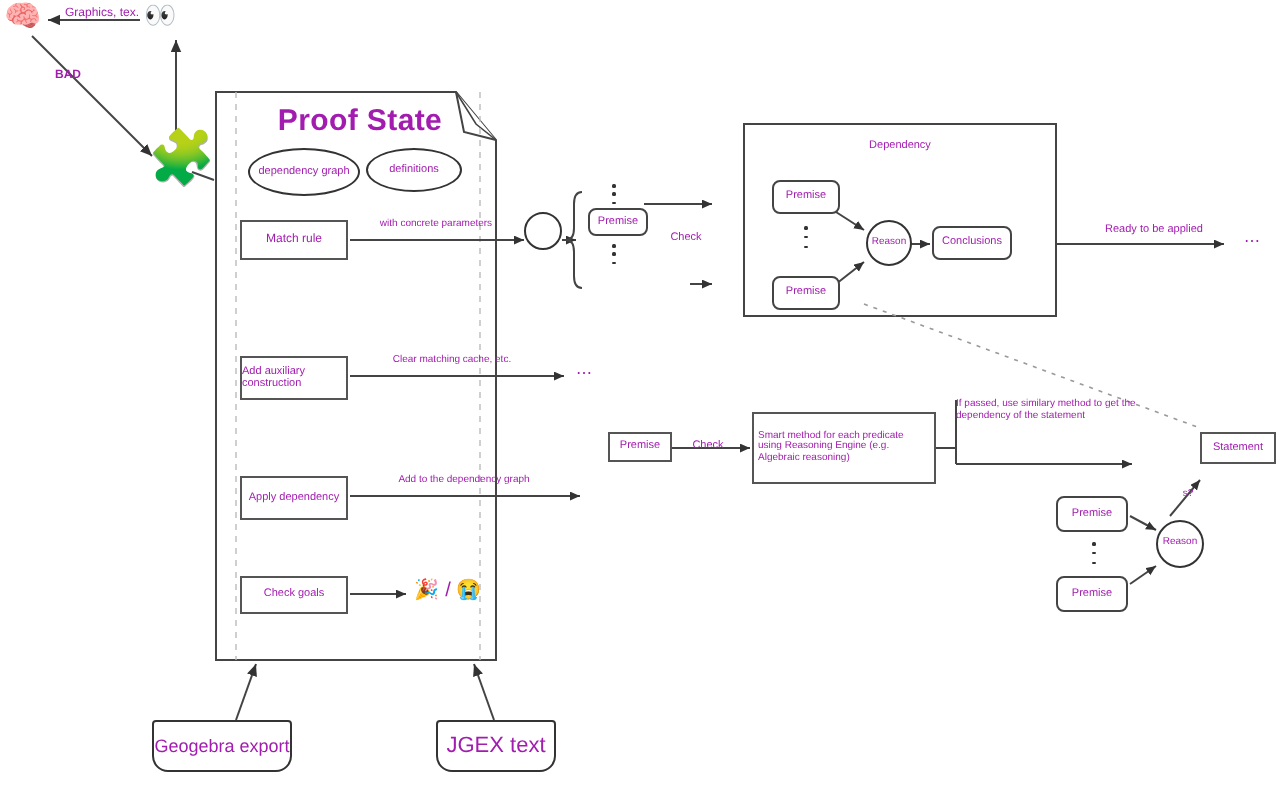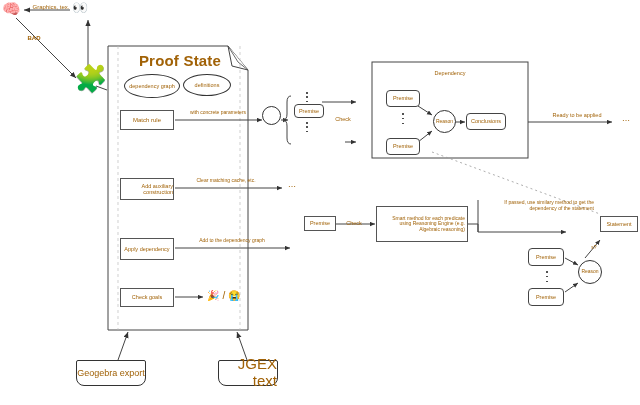--- a/index.html
+++ b/index.html
@@ -24,23 +24,23 @@
     top: 0;
     width: 640px;
     height: 405px;
   }
   .node {
     position: absolute;
     box-sizing: border-box;
     display: flex;
     align-items: center;
     justify-content: center;
-    text-align: right;
+    text-align: left;
     line-height: 1.12;
-    color: #a16207;
+    color: #a21caf;
     background: #ffffff;
   }
   .box {
     border: 1px solid #555555;
   }
   .rbox {
     border: 1px solid #444444;
     border-radius: 4px;
   }
   .ellipse {
@@ -169,21 +169,21 @@
   <div class="node plain" style="left:180px; top:176px; width:92px; height:10px; font-size:5px;">Clear matching cache, etc.</div>
 
   <div class="node box" style="left:120px; top:238px; width:54px; height:22px; font-size:5.5px;">Apply dependency</div>
   <div class="node plain" style="left:180px; top:236px; width:104px; height:10px; font-size:5px;">Add to the dependency graph</div>
 
   <div class="node box" style="left:120px; top:288px; width:54px; height:19px; font-size:5.5px;">Check goals</div>
   <div class="node plain" style="left:204px; top:288px; width:40px; height:16px; font-size:10px;">🎉 / 😭</div>
 
   <div class="node plain" style="left:76px; top:360px; width:70px; height:26px; font-size:9px;
        border:1px solid #333; border-radius:2px 2px 8px 8px;">Geogebra export</div>
-  <div class="node plain" style="left:218px; top:360px; width:60px; height:26px; font-size:15px;
+  <div class="node plain" style="left:218px; top:360px; width:60px; height:26px; font-size:11px;
        border:1px solid #333; border-radius:2px 2px 8px 8px;">JGEX text</div>
 
   <div class="node circle" style="left:262px; top:106px; width:19px; height:19px;"></div>
 
   <div class="vdots" style="left:305px; top:92px; width:4px; height:10px;">
       <span></span>
       <span></span>
       <span></span>
     </div>
   <div class="node rbox" style="left:294px; top:104px; width:30px; height:14px; font-size:5.5px;">Premise</div>

